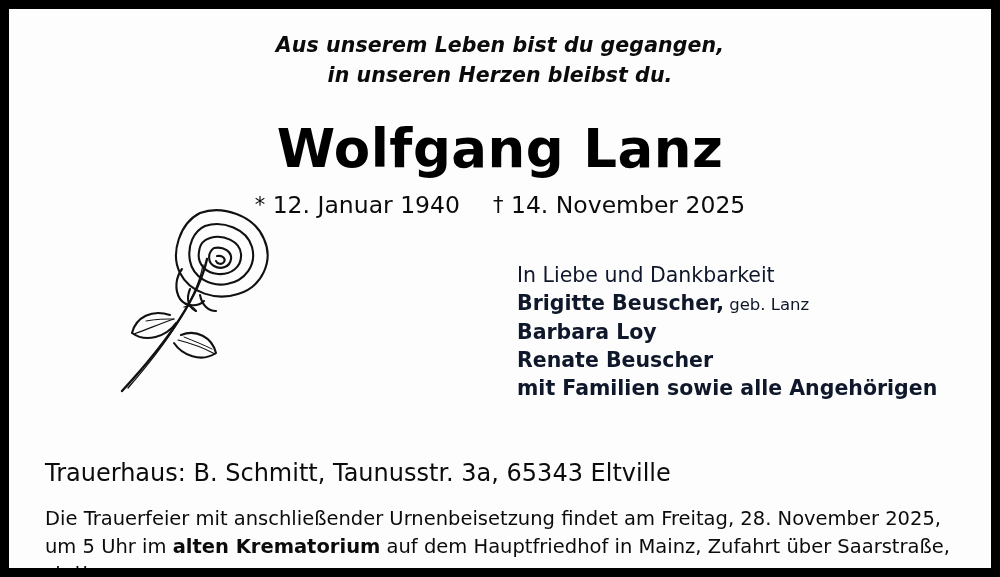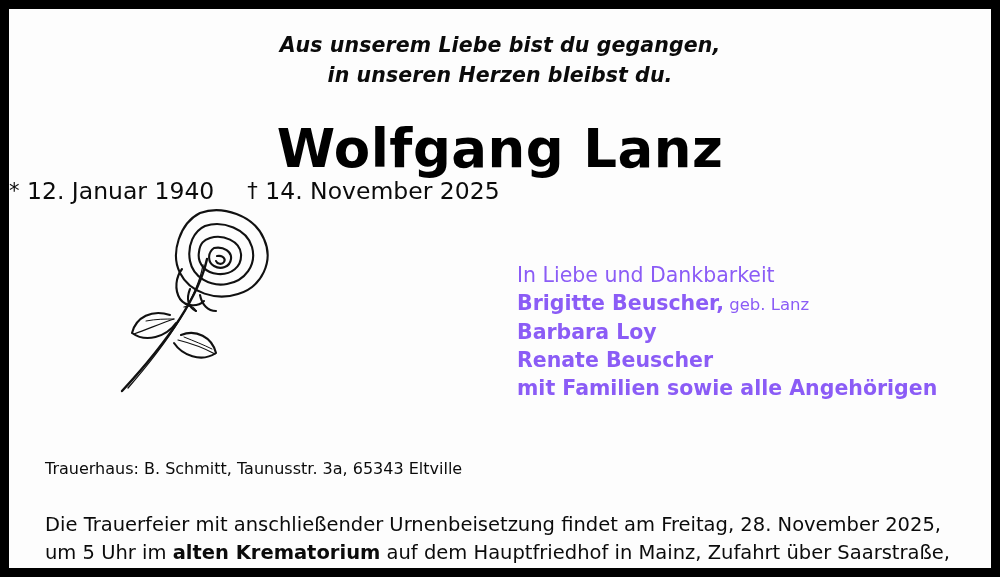--- a/index.html
+++ b/index.html
@@ -50,24 +50,24 @@
     font-size: 53px;
     font-weight: bold;
     color: #000000;
     margin-top: 31px;
     letter-spacing: 0.5px;
     line-height: 1.05;
   }
 
   
   .dates {
-    text-align: left;
+    text-align: center;
     font-size: 23.5px;
     color: #0b0b0b;
-    margin-top: 0;
+    margin-top: 14px;
     white-space: nowrap;
   }
   .dates .gap {
     display: inline-block;
     width: 18px;
   }
   .sym {
     font-size: 21px;
     vertical-align: 1px;
   }
@@ -81,21 +81,21 @@
     height: 210px;
   }
 
   
   .family {
     position: absolute;
     left: 508px;
     top: 252px;
     font-size: 20.5px;
     line-height: 1.38;
-    color: #8b5cf6;
+    color: #0f172a;
   }
   .family .lead {
     font-weight: normal;
   }
   .family .nm {
     font-weight: bold;
   }
   .family .nm .small {
     font-size: 16.5px;
     font-weight: normal;
@@ -103,39 +103,39 @@
 
   
   .footer {
     position: absolute;
     left: 36px;
     right: 24px;
     top: 450px;
     color: #0b0b0b;
   }
   .trauerhaus {
-    font-size: 16px;
-    margin-bottom: 33px;
+    font-size: 24px;
+    margin-bottom: 18px;
   }
   .ceremony {
     font-size: 19.5px;
     line-height: 1.42;
   }
   .ceremony b {
     font-weight: bold;
   }
 </style>
 </head>
 <body>
 
 <div class="obituary">
   <div class="inner">
 
     <div class="verse">
-      <span>Aus unserem Liebe bist du gegangen,</span>
+      <span>Aus unserem Leben bist du gegangen,</span>
       <span class="verse-line-2">in unseren Herzen bleibst du.</span>
     </div>
 
     <div class="name">Wolfgang Lanz</div>
 
     <div class="dates">
       <span class="sym">*</span>
       <span>12. Januar 1940</span>
       <span class="gap"></span>
       <span class="sym">†</span>

